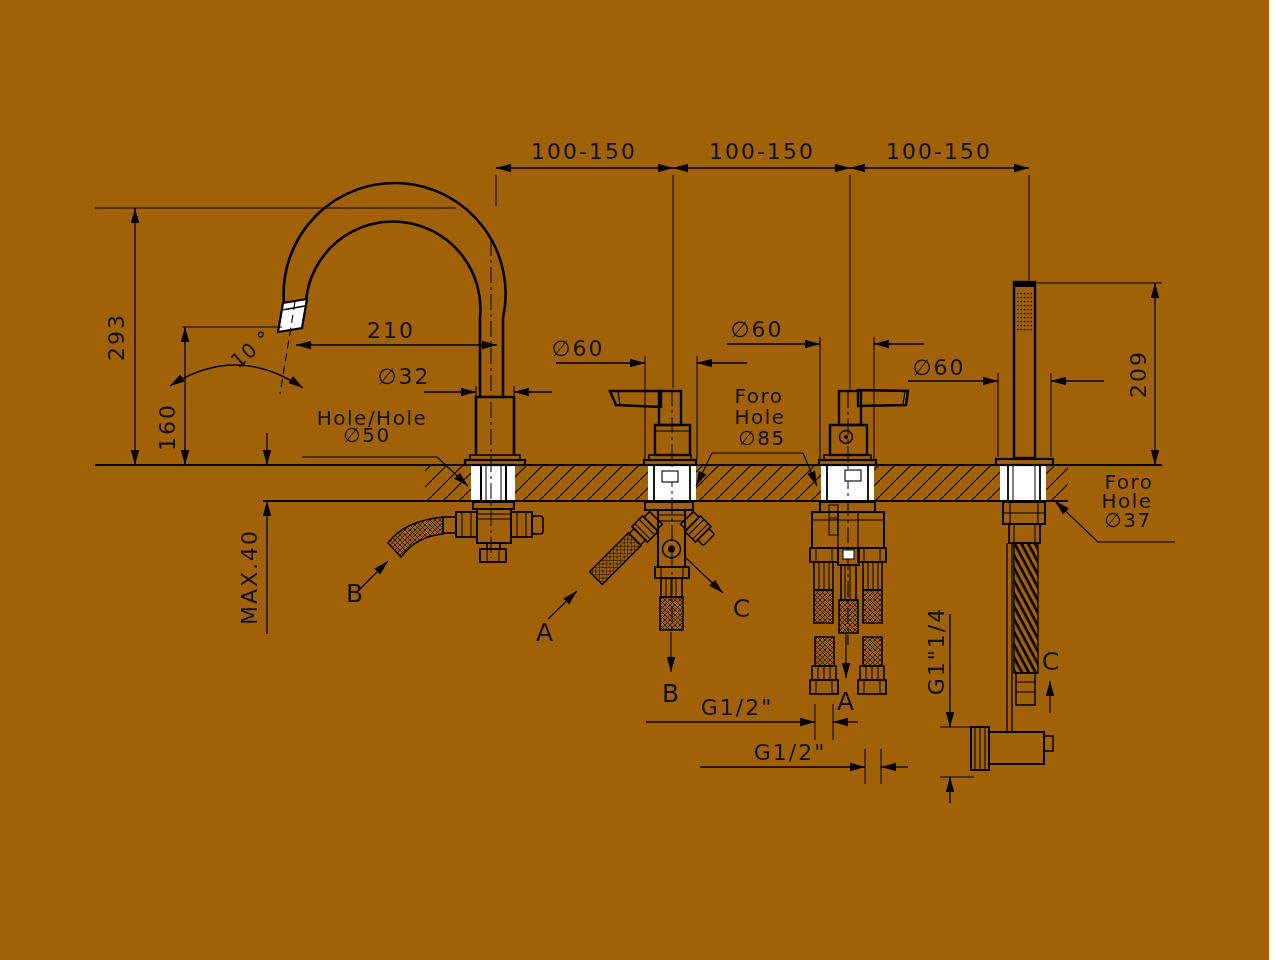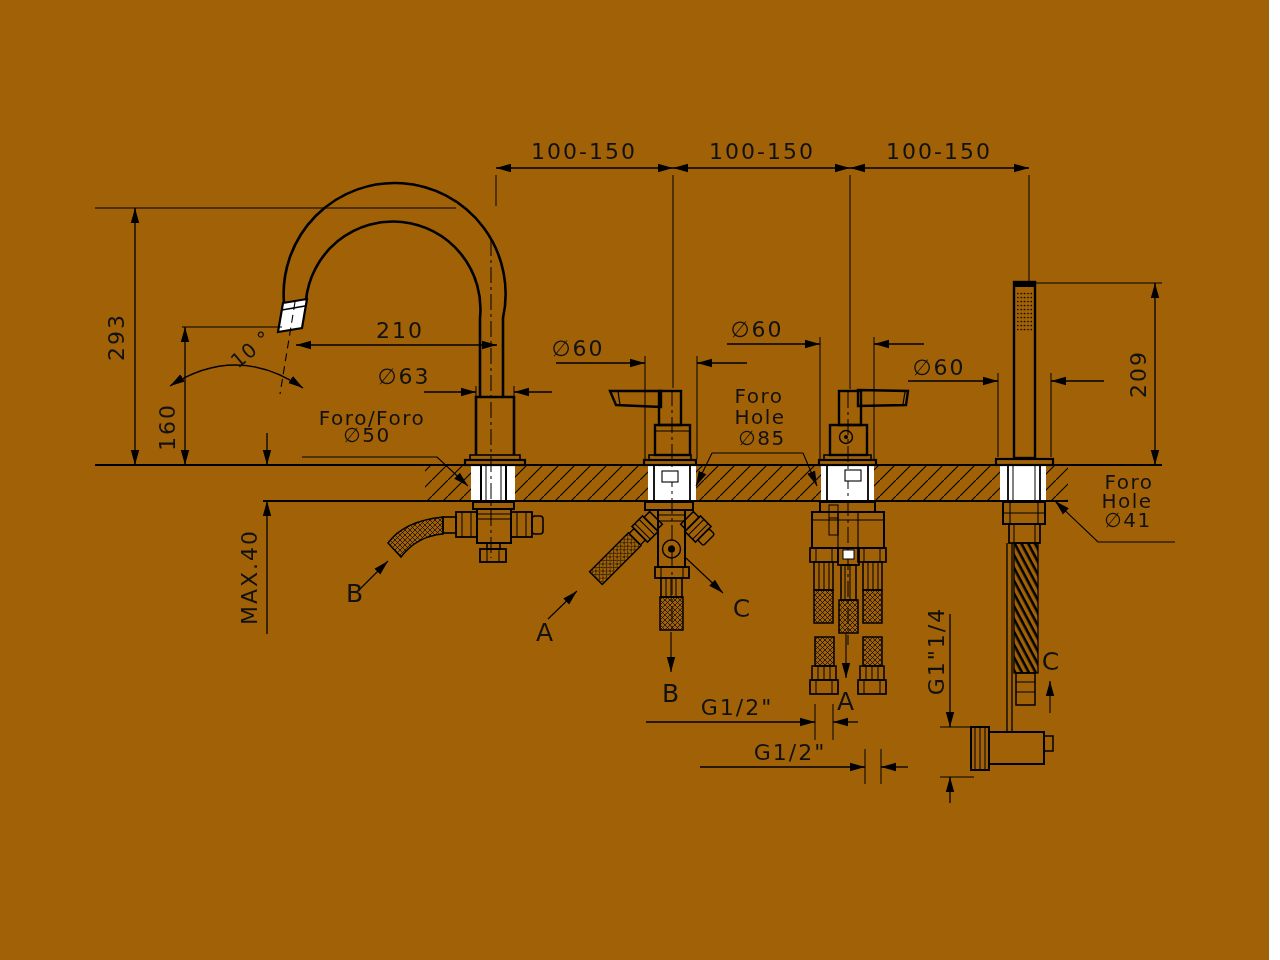--- a/index.html
+++ b/index.html
@@ -255,38 +255,38 @@
 
 <div class="t dimtx" style="left:584px;top:151px;">100-150</div>
 <div class="t dimtx" style="left:762px;top:151px;">100-150</div>
 <div class="t dimtx" style="left:939px;top:151px;">100-150</div>
 
 <div class="t dimtx rot" style="left:116px;top:337px;">293</div>
 <div class="t dimtx rot" style="left:167px;top:427px;">160</div>
 <div class="t dimtx rot" style="left:249px;top:577px;">MAX.40</div>
 <div class="t dimtx rot" style="left:1138px;top:374px;">209</div>
 
-<div class="t dimtx" style="left:391px;top:330px;margin-left:9px;">210</div>
-<div class="t dimtx" style="left:404px;top:376px;">∅63</div>
+<div class="t dimtx" style="left:391px;top:330px;">210</div>
+<div class="t dimtx" style="left:404px;top:376px;">∅32</div>
 <div class="t rot40" style="left:251px;top:349px;">10 °</div>
 
 <div class="t dimtx" style="left:578px;top:348px;">∅60</div>
 <div class="t dimtx" style="left:757px;top:329px;">∅60</div>
 <div class="t dimtx" style="left:939px;top:367px;">∅60</div>
 
-<div class="t holetx" style="left:372px;top:418px;">Foro/Foro</div>
+<div class="t holetx" style="left:372px;top:418px;">Hole/Hole</div>
 <div class="t holetx" style="left:367px;top:435px;">∅50</div>
 
 <div class="t holetx" style="left:759px;top:396px;">Foro</div>
 <div class="t holetx" style="left:760px;top:417px;">Hole</div>
 <div class="t holetx" style="left:762px;top:438px;">∅85</div>
 
 <div class="t holetx" style="left:1129px;top:482px;">Foro</div>
 <div class="t holetx" style="left:1127px;top:501px;">Hole</div>
-<div class="t holetx" style="left:1128px;top:520px;">∅41</div>
+<div class="t holetx" style="left:1128px;top:520px;">∅37</div>
 
 <div class="t dimtx" style="left:737px;top:707px;">G1/2"</div>
 <div class="t dimtx" style="left:790px;top:752px;">G1/2"</div>
 <div class="t dimtx rot" style="left:936px;top:651px;">G1"1/4</div>
 
 <div class="t lettertx" style="left:355px;top:593px;">B</div>
 <div class="t lettertx" style="left:545px;top:632px;">A</div>
 <div class="t lettertx" style="left:742px;top:608px;">C</div>
 <div class="t lettertx" style="left:671px;top:693px;">B</div>
 <div class="t lettertx" style="left:846px;top:701px;">A</div>

